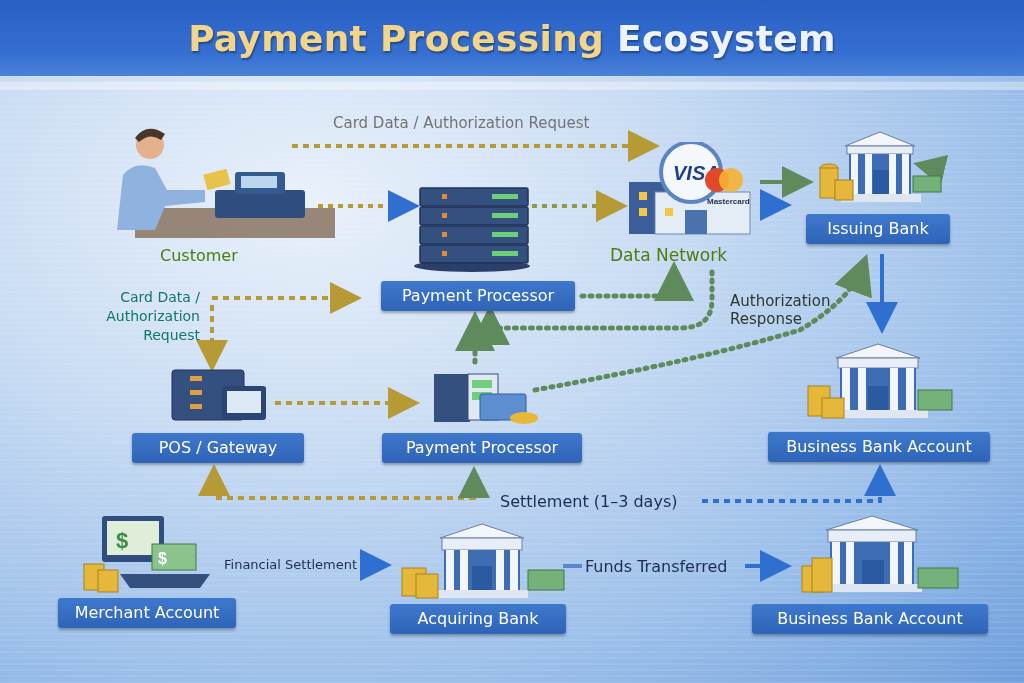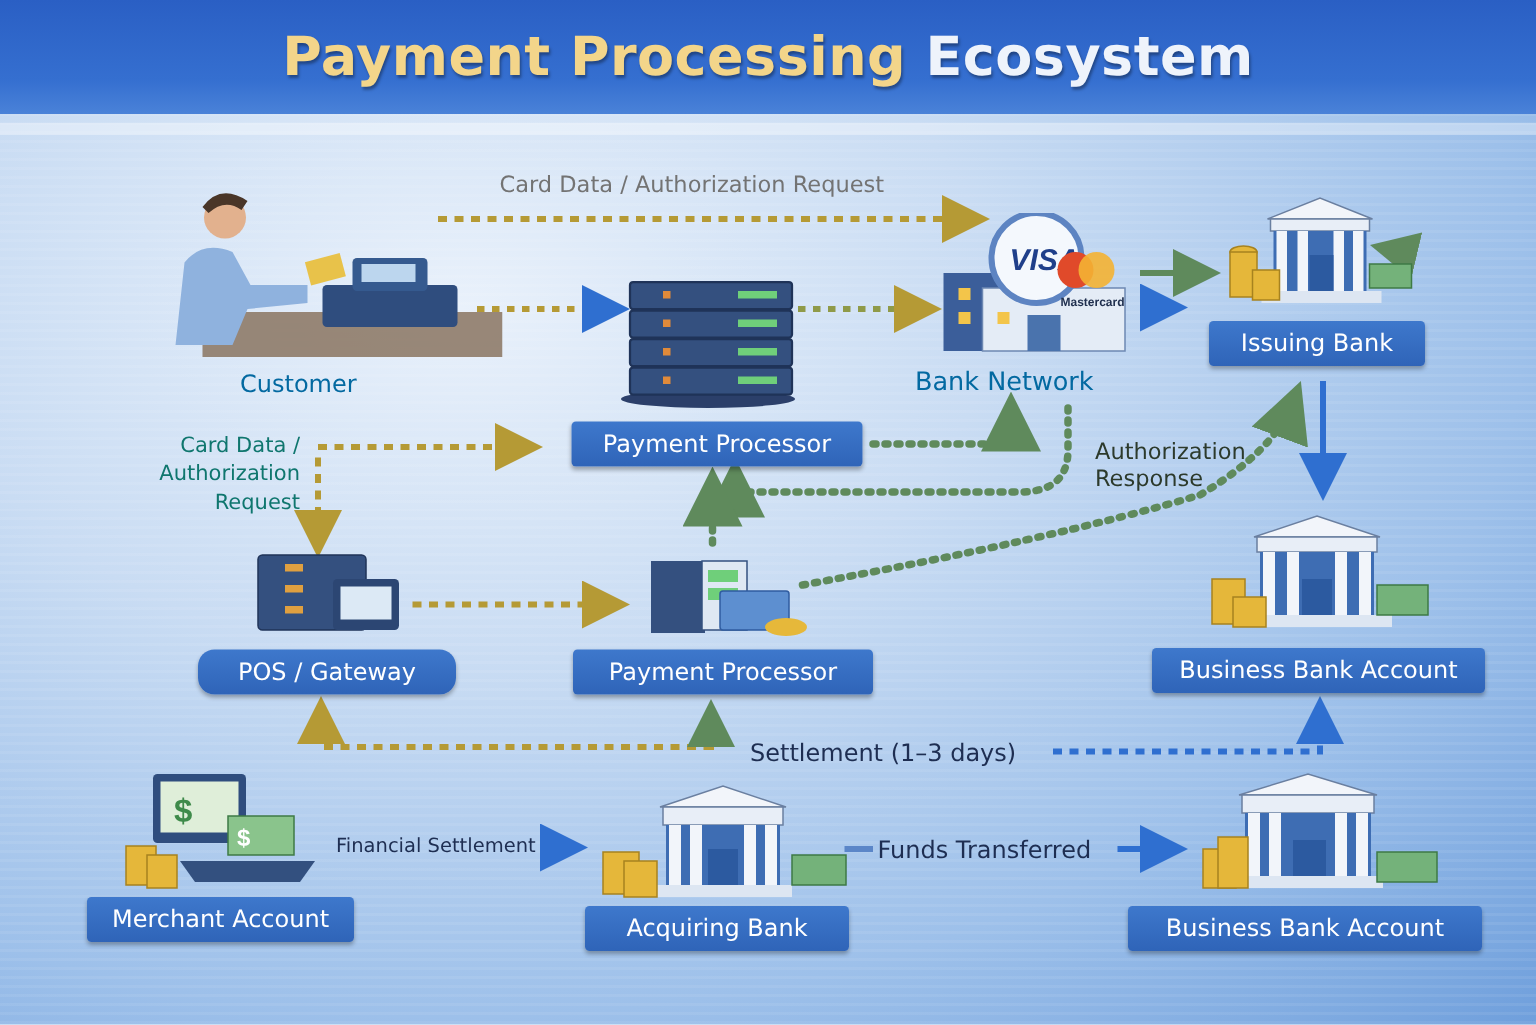--- a/index.html
+++ b/index.html
@@ -19,21 +19,21 @@
   .header h1 { font-size: 36px; font-weight: bold; letter-spacing: 0.3px; text-shadow: 1px 2px 2px rgba(0,0,0,0.35); }
   .title-a { color: #f3d58a; }
   .title-b { color: #eef3fb; }
   .band { position: absolute; left:0; width:1024px; height: 8px; top: 82px; background: rgba(255,255,255,0.35); }
 
   .label-box {
     position: absolute; background: linear-gradient(180deg,#3e78cc,#2f64b8);
     color: #fff; font-size: 16px; text-align: center; line-height: 30px; height: 30px;
     border-radius: 3px; box-shadow: 0 2px 3px rgba(0,0,0,0.3);
   }
-  .plain-label { position: absolute; color: #0369a1; font-size: 16px; }
+  .plain-label { position: absolute; color: #4d7c0f; font-size: 16px; }
   .flow-text { position: absolute; font-size: 14px; color: #737373; }
   .flow-text.blue { color: #1e2e52; }
   svg.overlay { position: absolute; left: 0; top: 0; width: 1024px; height: 683px; }
   .icon { position: absolute; }
 </style>
 </head>
 <body>
 
 <div class="header">
   <h1>
@@ -140,21 +140,21 @@
         <rect x="14" y="66" width="8" height="8"></rect>
         <rect x="40" y="66" width="8" height="8"></rect>
       </g>
     <circle cx="66" cy="30" r="30" fill="#f4f8fd" stroke="#5d84c2" stroke-width="4"></circle>
     <text x="48" y="38" font-family="Liberation Sans, sans-serif" font-weight="bold" font-style="italic" font-size="20" fill="#1f3f8a">VISA</text>
     <circle cx="92" cy="38" r="12" fill="#e04a2a"></circle>
     <circle cx="106" cy="38" r="12" fill="#f4b233" opacity="0.9"></circle>
     <text x="82" y="62" font-family="Liberation Sans, sans-serif" font-size="8" font-weight="bold" fill="#1f2f4e">Mastercard</text>
   </svg>
 </div>
-<div class="plain-label" style="left:610px;top:245px;font-size:17px;">Bank Network</div>
+<div class="plain-label" style="left:610px;top:245px;font-size:17px;">Data Network</div>
 
 <div class="icon" style="left:815px;top:128px;width:140px;height:78px;">
   <svg width="140" height="78" viewBox="0 0 140 78">
     <polygon points="30,18 65,4 100,18" fill="#f2f5fa" stroke="#6a7fa0"></polygon>
     <rect x="32" y="18" width="66" height="8" fill="#e8eef7" stroke="#6a7fa0"></rect>
     <rect x="34" y="26" width="62" height="40" fill="#3e6db3"></rect>
     <g fill="#f2f5fa">
         <rect x="36" y="26" width="7" height="40"></rect>
         <rect x="50" y="26" width="7" height="40"></rect>
         <rect x="74" y="26" width="7" height="40"></rect>
@@ -190,21 +190,21 @@
     <rect x="2" y="4" width="72" height="50" rx="3" fill="#34507f" stroke="#1f3358"></rect>
     <g fill="#e0a040">
         <rect x="20" y="10" width="12" height="5"></rect>
         <rect x="20" y="24" width="12" height="5"></rect>
         <rect x="20" y="38" width="12" height="5"></rect>
       </g>
     <rect x="52" y="20" width="44" height="34" rx="3" fill="#2c4673"></rect>
     <rect x="57" y="25" width="34" height="22" fill="#dce9f5"></rect>
   </svg>
 </div>
-<div class="label-box" style="left:132px;top:433px;width:172px;border-radius:11px;">POS / Gateway</div>
+<div class="label-box" style="left:132px;top:433px;width:172px;">POS / Gateway</div>
 
 <div class="icon" style="left:432px;top:370px;width:110px;height:56px;">
   <svg width="110" height="56" viewBox="0 0 110 56">
     <rect x="2" y="4" width="36" height="48" fill="#34507f"></rect>
     <rect x="36" y="4" width="30" height="46" fill="#dfe8f3" stroke="#34507f"></rect>
     <g fill="#6fcf7a">
         <rect x="40" y="10" width="20" height="8"></rect>
         <rect x="40" y="22" width="20" height="8"></rect>
       </g>
     <rect x="48" y="24" width="46" height="26" rx="2" fill="#5d8fd0" stroke="#2f5ca0"></rect>

